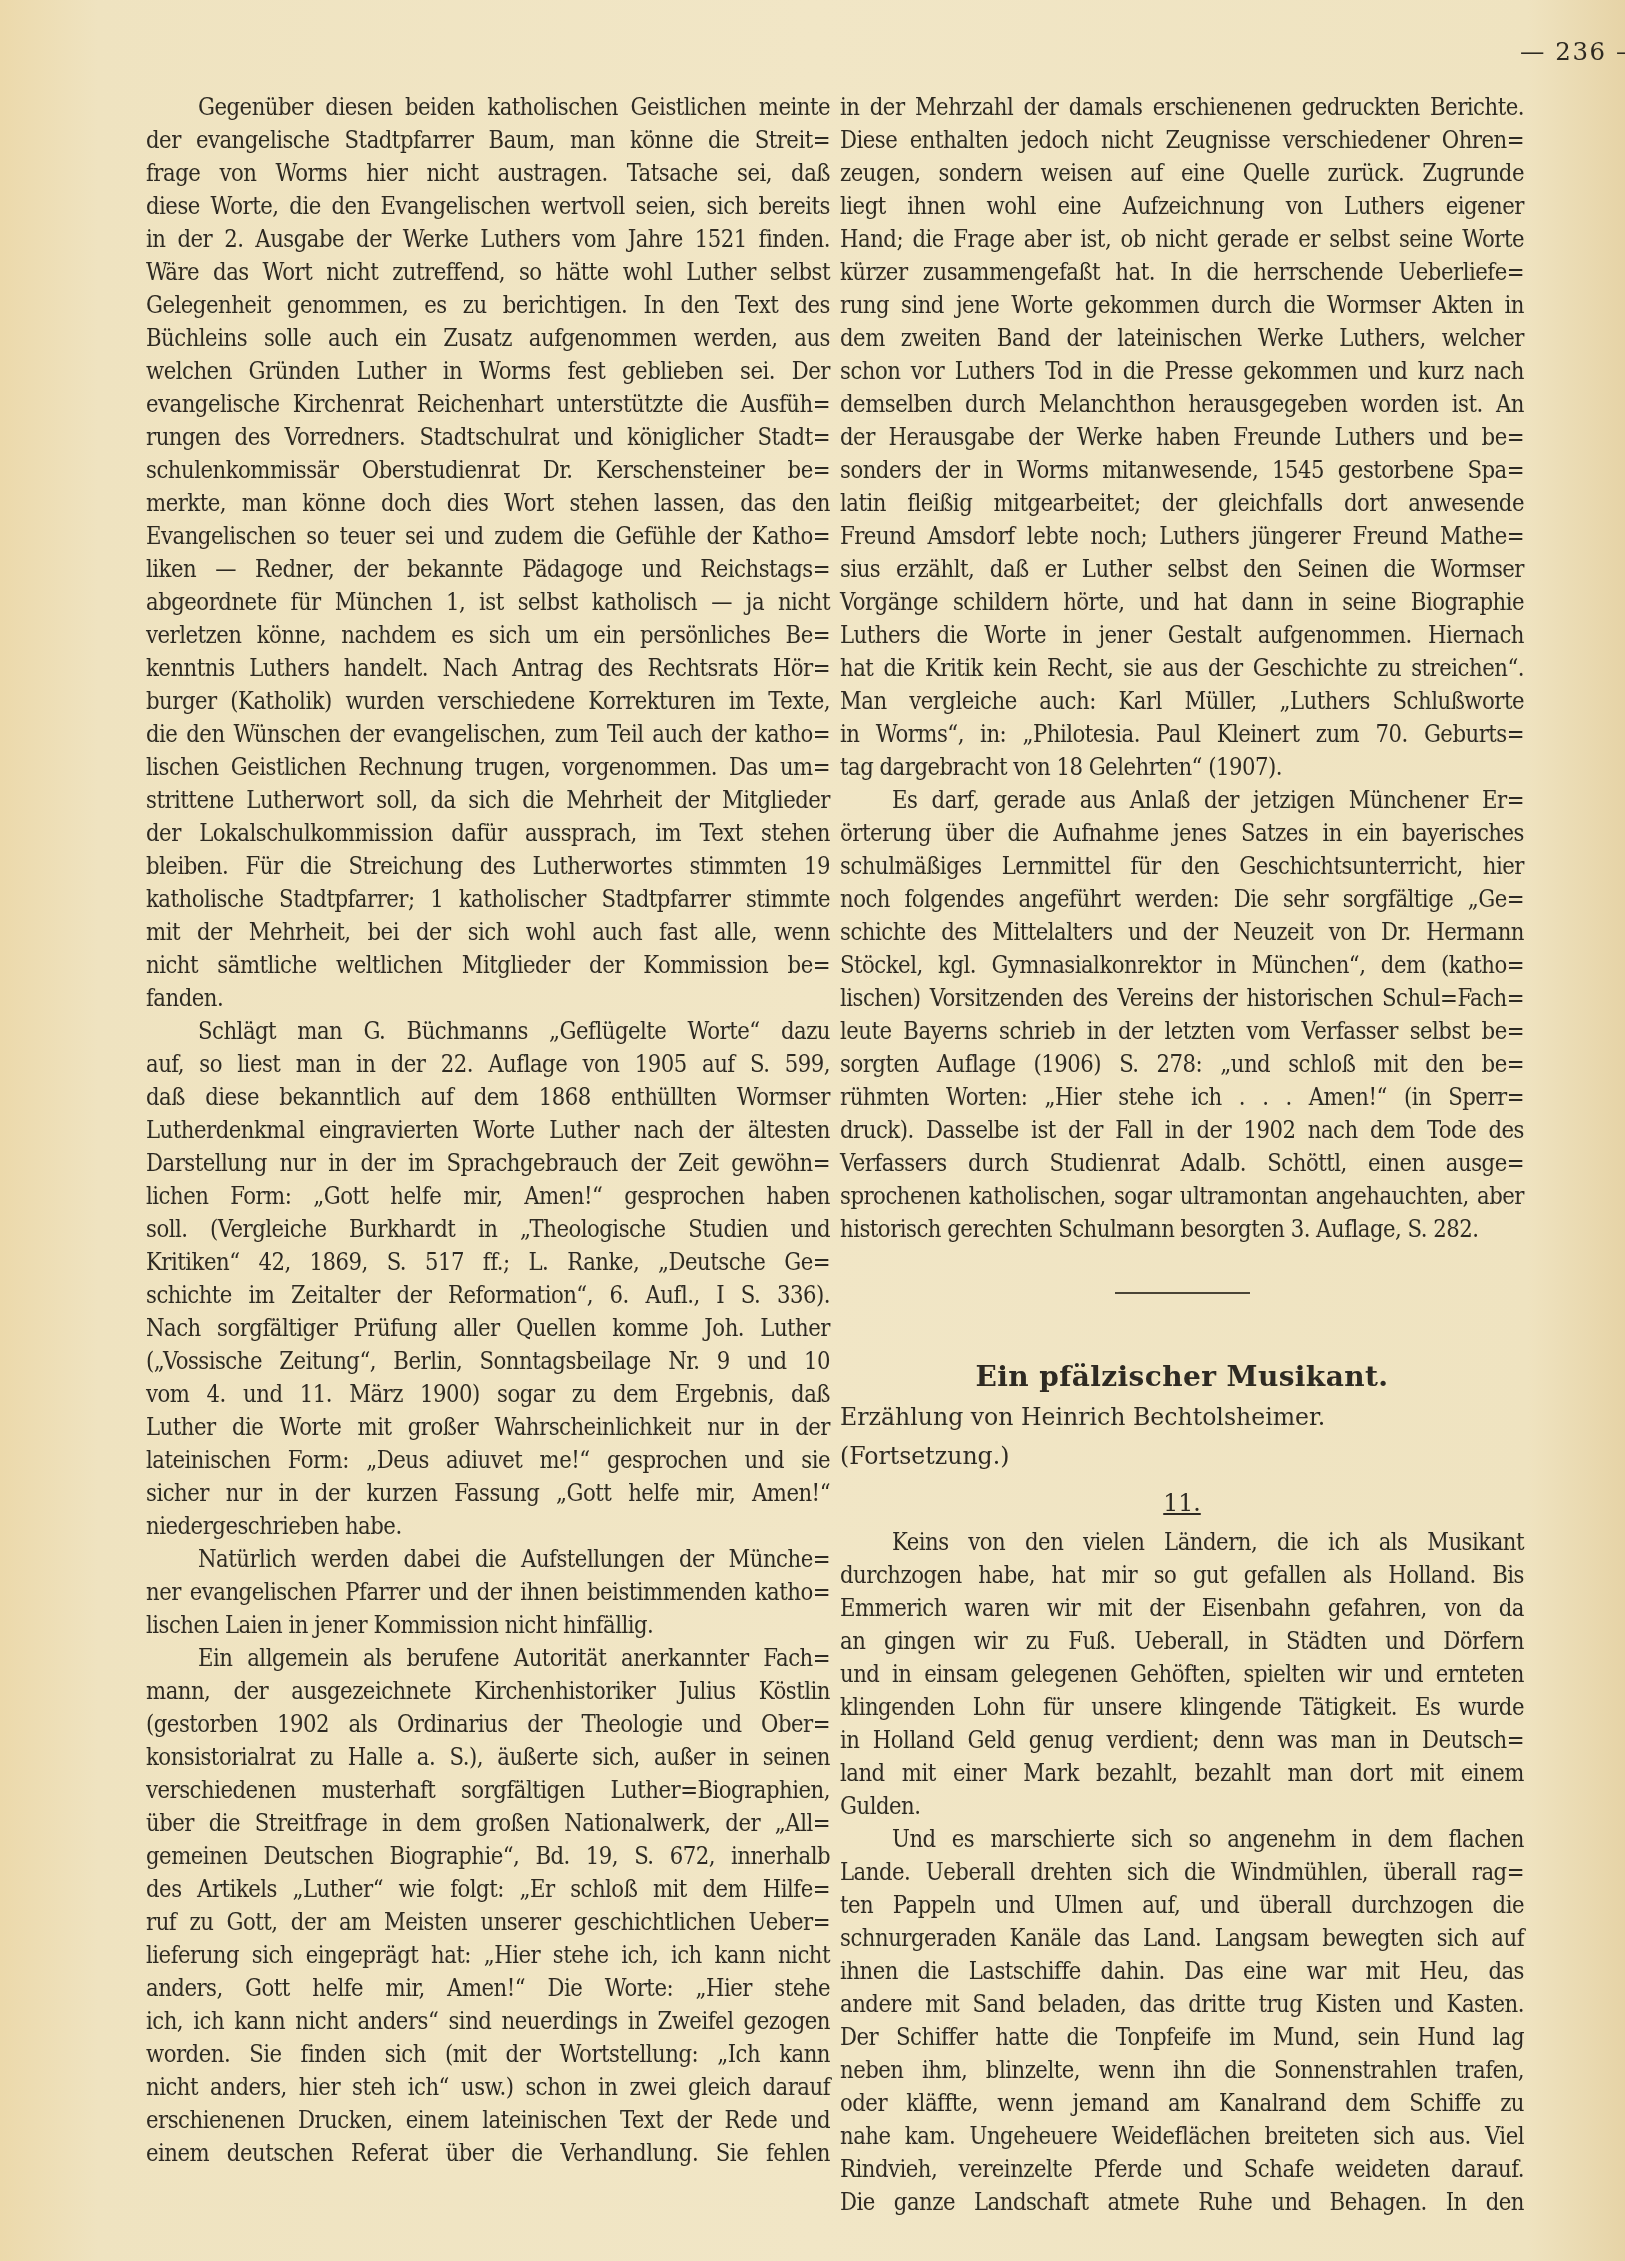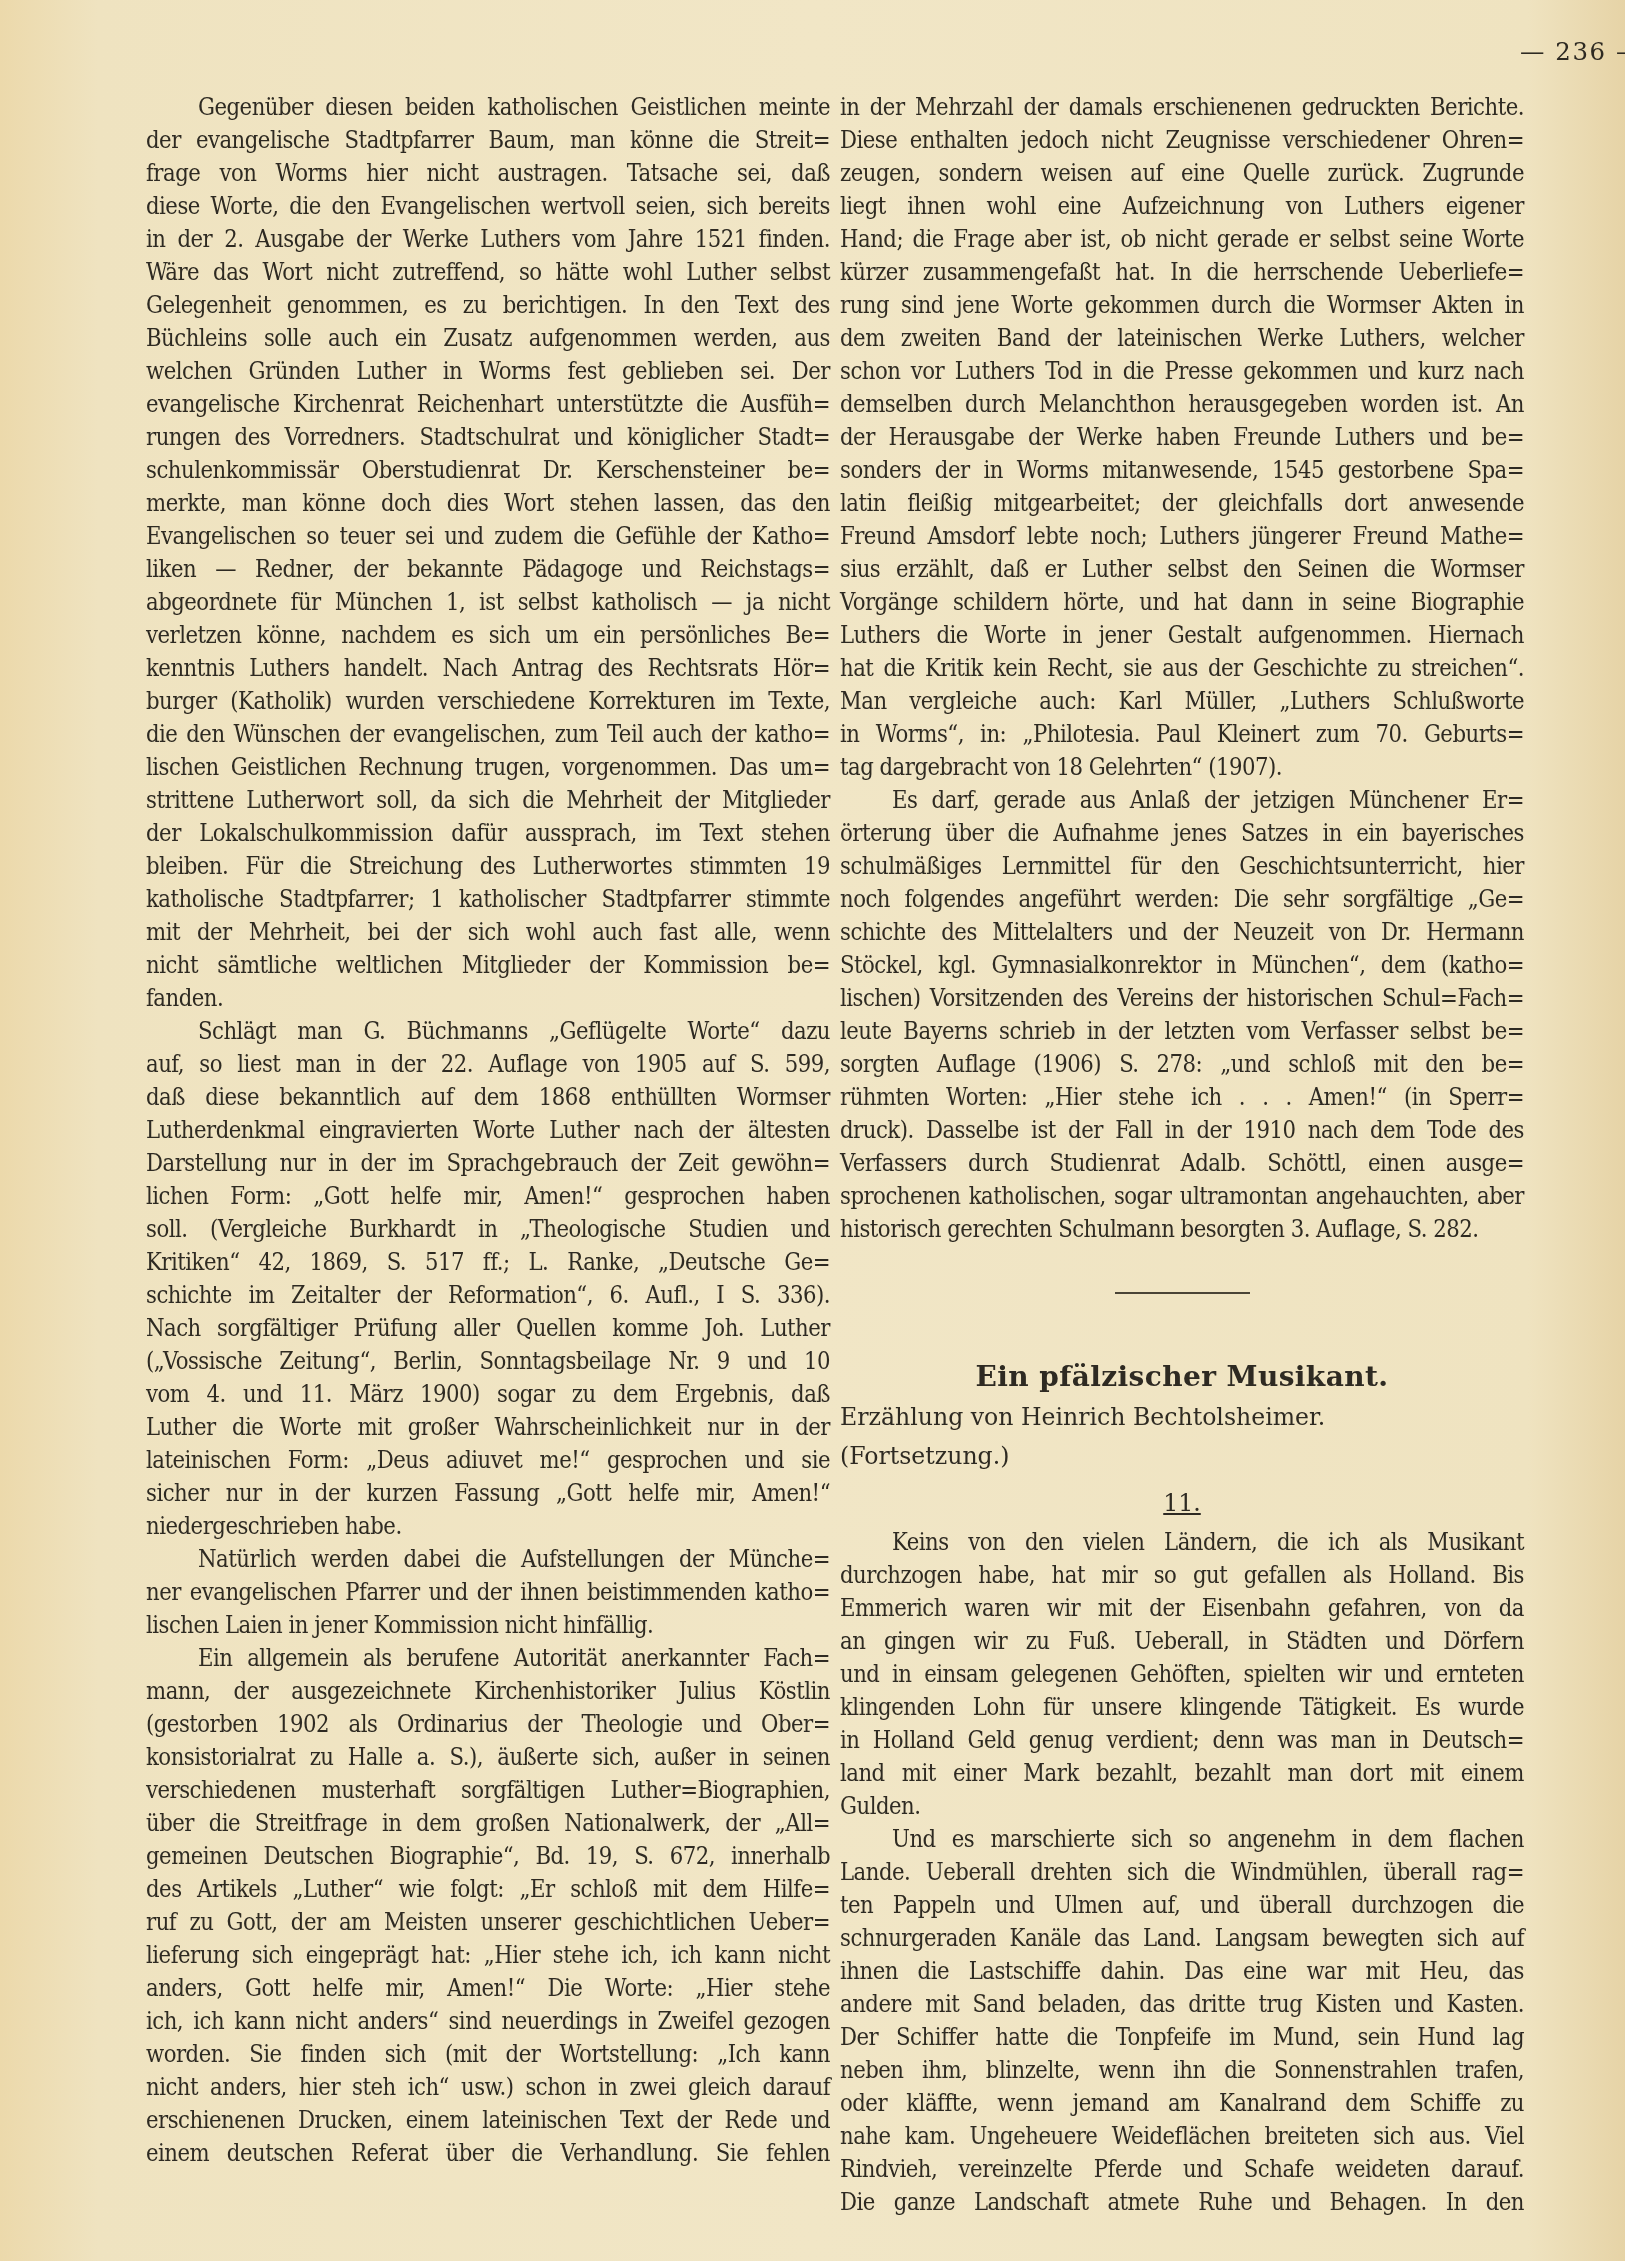--- a/index.html
+++ b/index.html
@@ -146,21 +146,21 @@
       <div class="line indent">Es darf, gerade aus Anlaß der jetzigen Münchener Er=</div>
       <div class="line">örterung über die Aufnahme jenes Satzes in ein bayerisches</div>
       <div class="line">schulmäßiges Lernmittel für den Geschichtsunterricht, hier</div>
       <div class="line">noch folgendes angeführt werden: Die sehr sorgfältige „Ge=</div>
       <div class="line">schichte des Mittelalters und der Neuzeit von Dr. Hermann</div>
       <div class="line">Stöckel, kgl. Gymnasialkonrektor in München“, dem (katho=</div>
       <div class="line">lischen) Vorsitzenden des Vereins der historischen Schul=Fach=</div>
       <div class="line">leute Bayerns schrieb in der letzten vom Verfasser selbst be=</div>
       <div class="line">sorgten Auflage (1906) S. 278: „und schloß mit den be=</div>
       <div class="line">rühmten Worten: „Hier stehe ich . . . Amen!“ (in Sperr=</div>
-      <div class="line">druck). Dasselbe ist der Fall in der 1910 nach dem Tode des</div>
+      <div class="line">druck). Dasselbe ist der Fall in der 1902 nach dem Tode des</div>
       <div class="line">Verfassers durch Studienrat Adalb. Schöttl, einen ausge=</div>
       <div class="line">sprochenen katholischen, sogar ultramontan angehauchten, aber</div>
       <div class="line last">historisch gerechten Schulmann besorgten 3. Auflage, S. 282.</div>
     </div>
   <div class="separator"></div>
   <div class="story-title">Ein pfälzischer Musikant.</div>
   <div class="story-sub">Erzählung von Heinrich Bechtolsheimer.</div>
   <div class="story-sub">(Fortsetzung.)</div>
   <div class="chapter">11.</div>
   <div>

